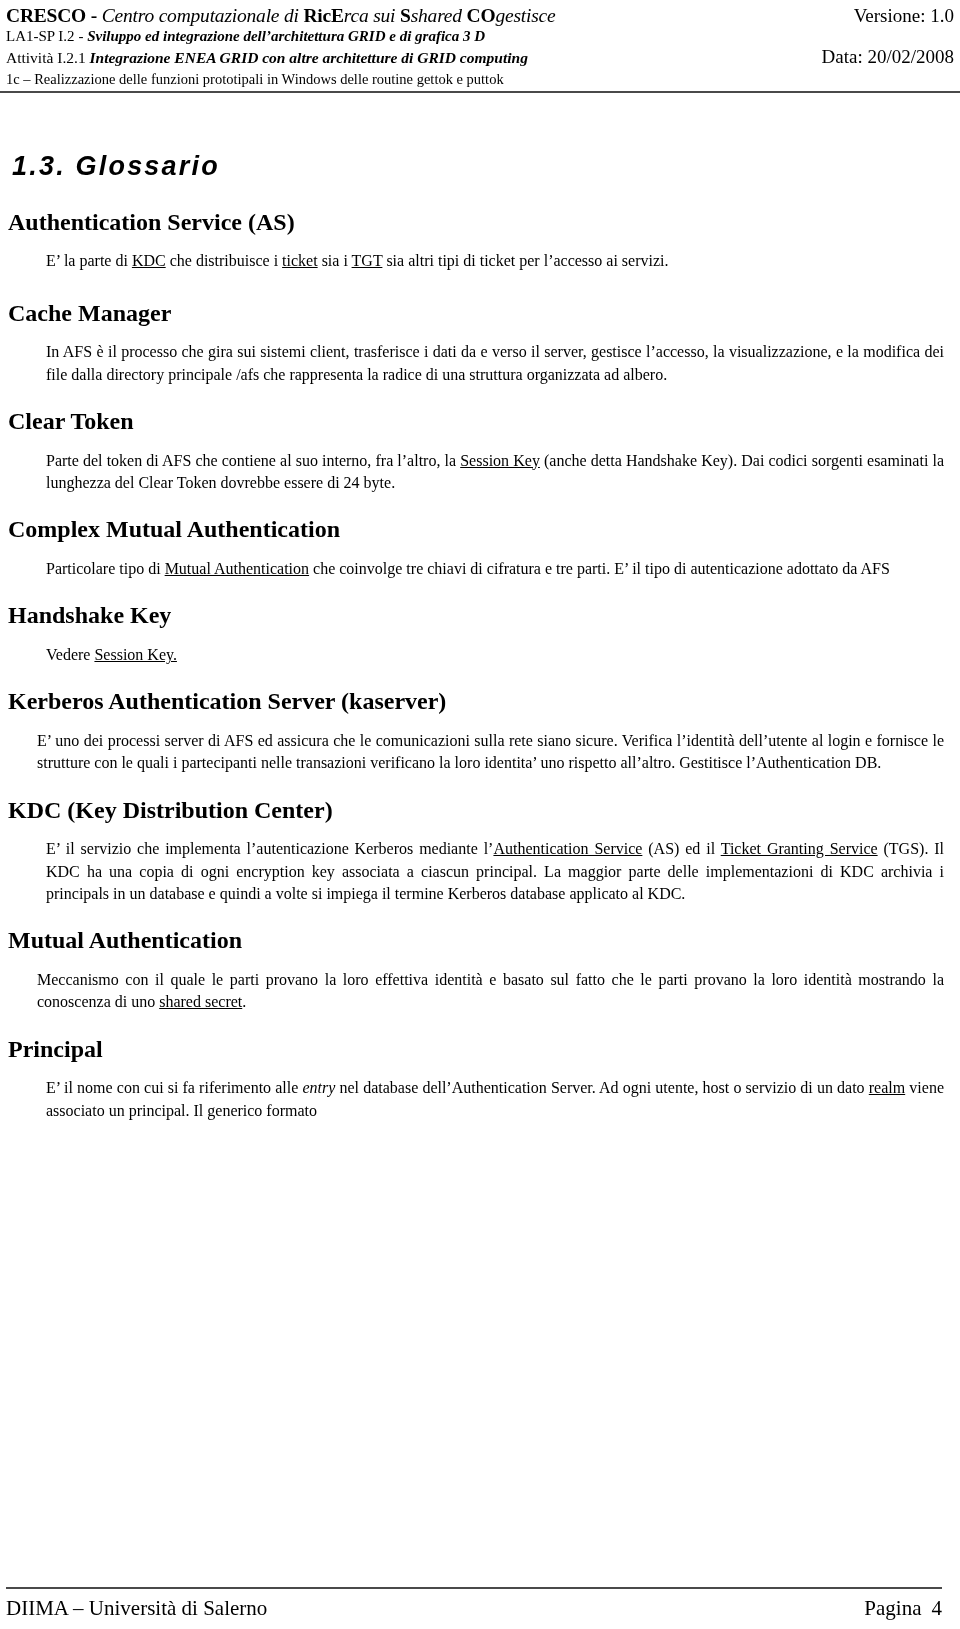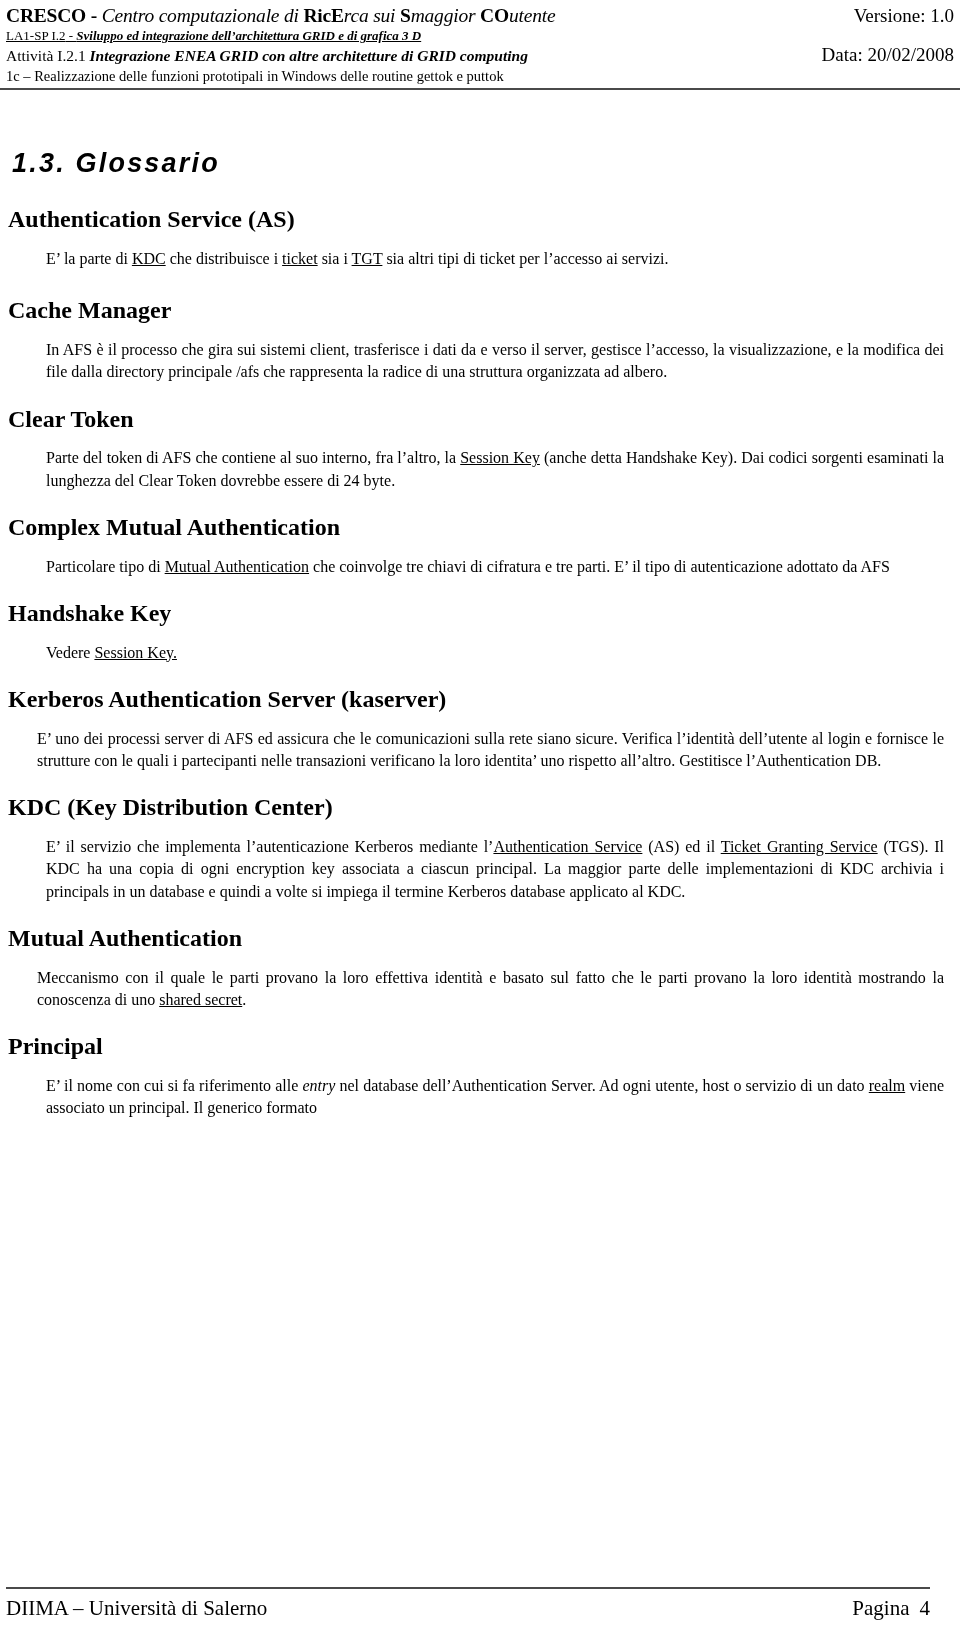--- a/index.html
+++ b/index.html
@@ -44,23 +44,22 @@
     font-size: 19.5px;
     font-weight: bold;
     letter-spacing: -0.2px;
   }
   .hdr-title .light { font-weight: normal; font-style: italic; }
   .hdr-version {
     font-size: 19px;
     font-weight: normal;
   }
   .hdr-line2 {
-    font-size: 13px;
+    font-size: 15px;
     padding-top: 1px;
-    text-decoration: underline;
   }
   .hdr-line2 .ital { font-style: italic; font-weight: bold; }
   .hdr-line3 {
     font-size: 15.5px;
     padding-top: 1px;
   }
   .hdr-line3 .ital { font-style: italic; font-weight: bold; }
   .hdr-date {
     font-size: 19px;
   }
@@ -103,21 +102,21 @@
   .definition.noindent { padding-left: 8px; margin-left: 23px; }
   .definition .xref {
     text-decoration: underline;
   }
   .definition .ital { font-style: italic; }
 
   
   .doc-footer {
     position: absolute;
     left: 0;
-    right: 16px;
+    right: 4px;
     bottom: 8px;
     padding: 0 14px 0 6px;
   }
   .footer-rule {
     border-top: 2px solid #4a4a4a;
     margin-bottom: 7px;
   }
   .footer-row {
     display: flex;
     justify-content: space-between;
@@ -127,21 +126,21 @@
   .footer-right { white-space: nowrap; margin-left: 24px; }
   .footer-pageno { padding-left: 10px; }
 </style>
 </head>
 <body>
 
 <div class="page">
 
   <div class="doc-header">
     <div class="hdr-row">
-      <div class="hdr-left hdr-title"><b>CRESCO - </b><span class="light">Centro computazionale di </span><b>RicE</b><span class="light">rca sui </span><b>S</b><span class="light">maggior </span><b>CO</b><span class="light">utente</span></div>
+      <div class="hdr-left hdr-title"><b>CRESCO - </b><span class="light">Centro computazionale di </span><b>RicE</b><span class="light">rca sui </span><b>S</b><span class="light">shared </span><b>CO</b><span class="light">gestisce</span></div>
       <div class="hdr-right hdr-version">Versione: 1.0</div>
     </div>
 
     <div class="hdr-row">
       <div class="hdr-left hdr-line2"><span>LA1-SP I.2</span><span>  - </span><span class="ital">Sviluppo ed integrazione dell’architettura GRID e di grafica 3 D</span></div>
       <div class="hdr-right"></div>
     </div>
 
     <div class="hdr-row">
       <div class="hdr-left hdr-line3"><span>Attività I.2.1 </span><span class="ital">Integrazione ENEA GRID con altre architetture di GRID computing</span></div>

